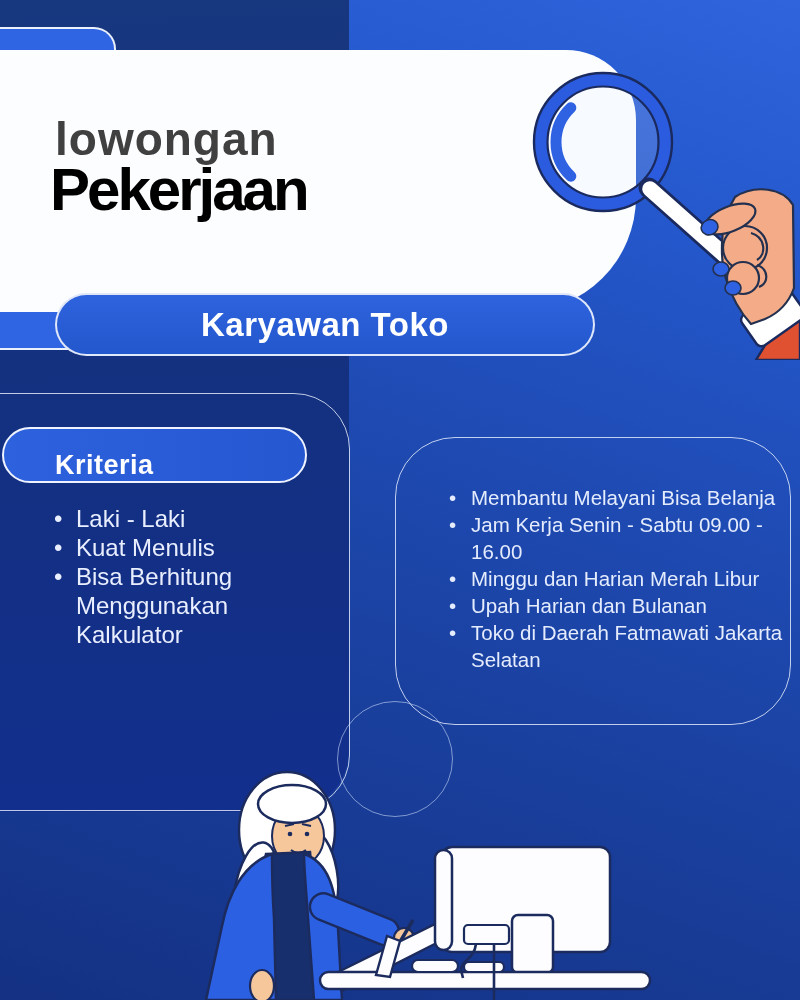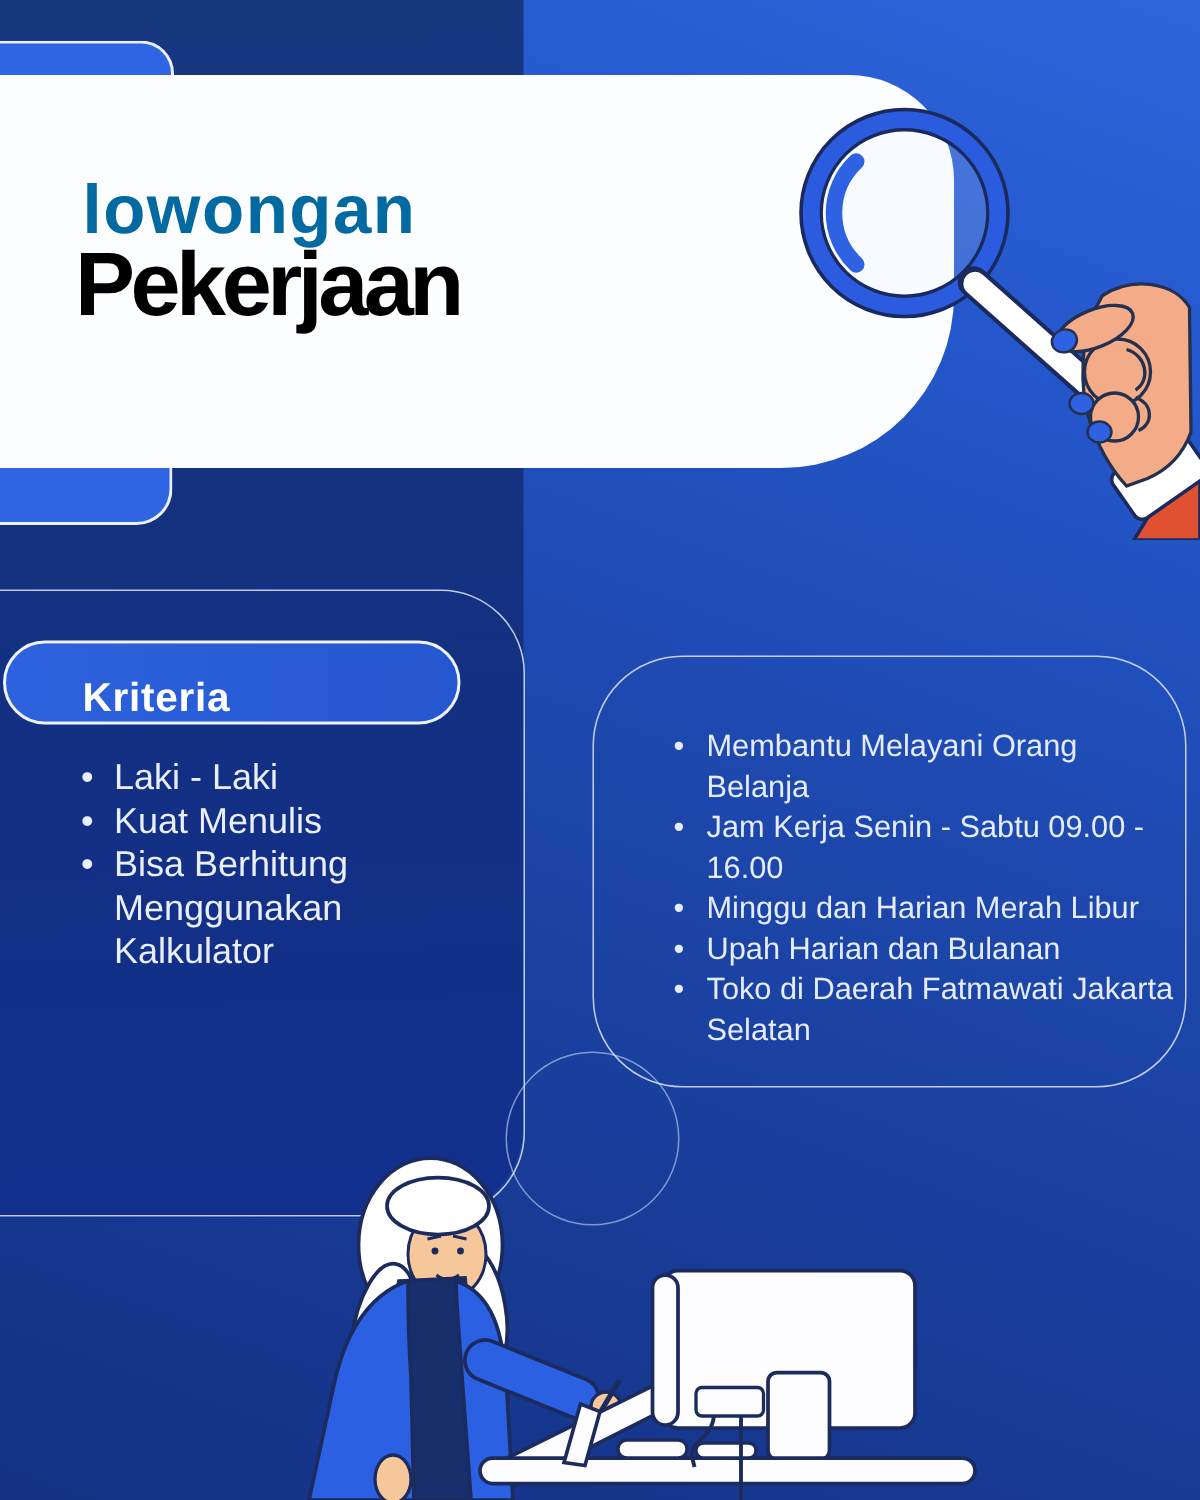--- a/index.html
+++ b/index.html
@@ -22,21 +22,21 @@
     position:absolute;left:0;top:309px;width:113px;height:39px;
     background:#2f64e2;border:2px solid rgba(255,255,255,.9);
     border-left:none;border-top:none;border-radius:0 0 24px 0;
   }
   .title-card{
     position:absolute;left:0;top:50px;width:636px;height:262px;
     background:#fcfdff;border-radius:0 70px 115px 0;
   }
   .title-line1{
     position:absolute;left:55px;top:66px;
-    font-size:46px;font-weight:bold;color:#0369a1;letter-spacing:1px;line-height:1;
+    font-size:46px;font-weight:bold;color:#404040;letter-spacing:1px;line-height:1;
   }
   .title-line2{
     position:absolute;left:50px;top:110px;
     font-size:60px;font-weight:bold;color:#000000;letter-spacing:-3px;line-height:1;
   }
   .position-badge{
     position:absolute;left:55px;top:243px;width:540px;height:63px;
     border-radius:33px;border:2px solid rgba(255,255,255,.85);box-sizing:border-box;
     background:linear-gradient(180deg,#2e63de,#2357cd);
     display:flex;align-items:center;justify-content:center;
@@ -83,20 +83,21 @@
   <div class="dark-panel"></div>
   <div class="tab-top"></div>
   <div class="tab-bottom"></div>
 
   <div class="criteria-outline"></div>
   <div class="details-outline"></div>
 
   <div class="title-card">
     <div class="title-line1">lowongan</div>
     <div class="title-line2">Pekerjaan</div>
+    <div class="position-badge">Karyawan Toko</div>
   </div>
 
   <svg class="magnifier-svg" viewBox="0 0 280 305">
 
     <circle cx="83" cy="87" r="55" fill="rgba(225,236,255,0.16)"></circle>
 
     <circle cx="83" cy="87" r="47" fill="none" stroke="#2f62e2" stroke-width="11" pathLength="100" stroke-dasharray="26 74" stroke-dashoffset="-37" stroke-linecap="round"></circle>
 
     <g>
       <circle cx="83" cy="87" r="62" fill="none" stroke="#2b5ce0" stroke-width="13"></circle>
@@ -136,21 +137,21 @@
     <span>Kriteria</span>
   </div>
 
   <ul class="bullet-list criteria-list">
       <li>Laki - Laki</li>
       <li>Kuat Menulis</li>
       <li>Bisa Berhitung<br>Menggunakan Kalkulator</li>
     </ul>
 
   <ul class="bullet-list details-list">
-      <li>Membantu Melayani Orang Belanja</li>
+      <li>Membantu Melayani Bisa Belanja</li>
       <li>Jam Kerja Senin - Sabtu 09.00 -<br>16.00</li>
       <li>Minggu dan Harian Merah Libur</li>
       <li>Upah Harian dan Bulanan</li>
       <li>Toko di Daerah Fatmawati Jakarta<br>Selatan</li>
     </ul>
 
   <div class="deco-circle"></div>
 
   <svg class="worker-svg" viewBox="0 0 480 242">
 

